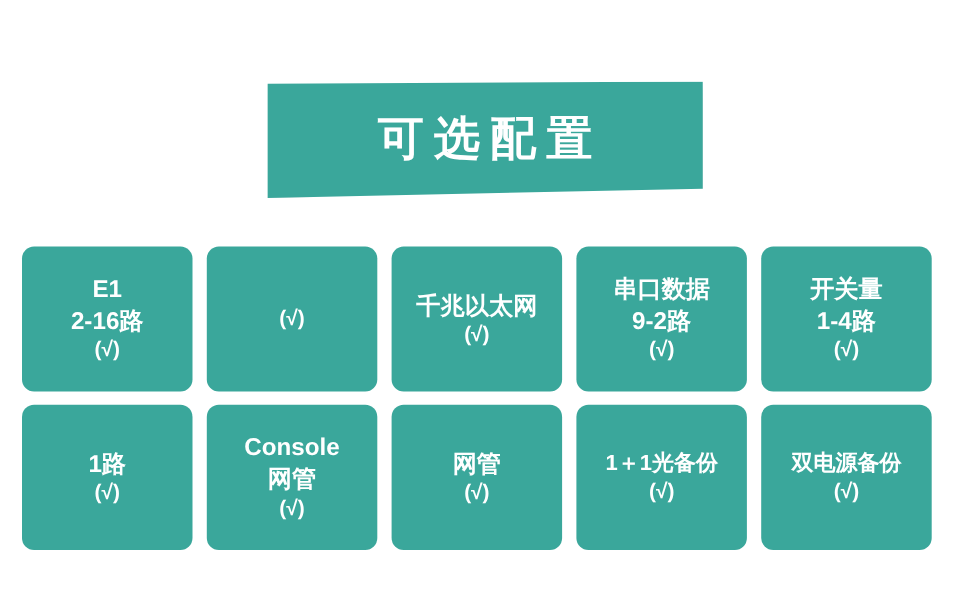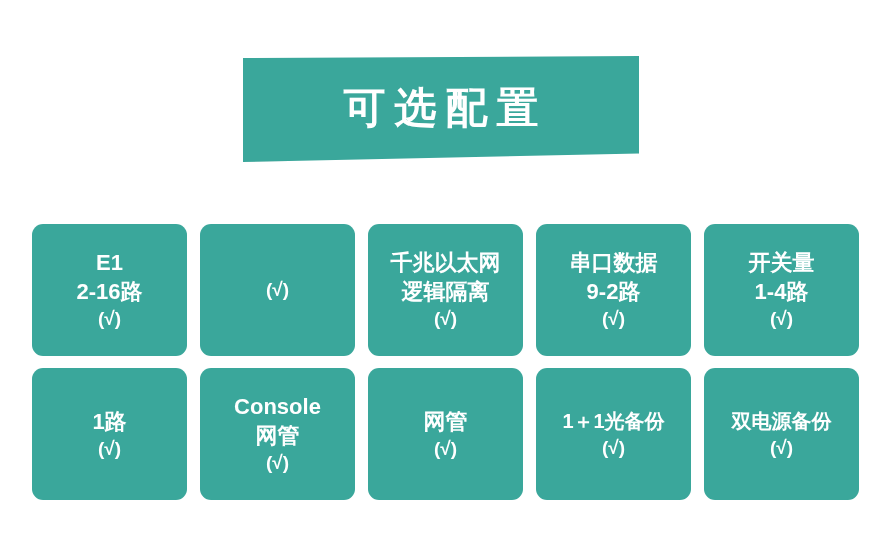--- a/index.html
+++ b/index.html
@@ -16,21 +16,21 @@
   .page {
     position: relative;
     width: 880px;
     height: 560px;
   }
 
   
   .banner-wrap {
     position: absolute;
     left: 243px;
-    top: 56px;
+    top: 74px;
     width: 396px;
     height: 106px;
   }
   .banner {
     position: absolute;
     left: 0;
     top: 0;
     width: 396px;
     height: 106px;
     background: #3aa79b;
@@ -52,21 +52,21 @@
     font-weight: bold;
     letter-spacing: 9px;
     text-indent: 9px;
     padding-bottom: 2px;
     box-sizing: border-box;
   }
 
   
   .grid {
     position: absolute;
-    left: 32px;
+    left: 20px;
     top: 224px;
     width: 836px;
     display: flex;
     flex-direction: column;
     gap: 12px;
   }
   .row {
     display: flex;
     gap: 13px;
   }
@@ -115,21 +115,20 @@
         <div class="line">2-16路</div>
         <div class="check">(√)</div>
       </div>
 
       <div class="card s20">
         <div class="check">(√)</div>
       </div>
 
       <div class="card s22">
         <div class="line">千兆以太网</div>
-        <div class="line">逻辑隔离</div>
         <div class="check">(√)</div>
       </div>
 
       <div class="card s22">
         <div class="line">串口数据</div>
         <div class="line">9-2路</div>
         <div class="check">(√)</div>
       </div>
 
       <div class="card s22">

